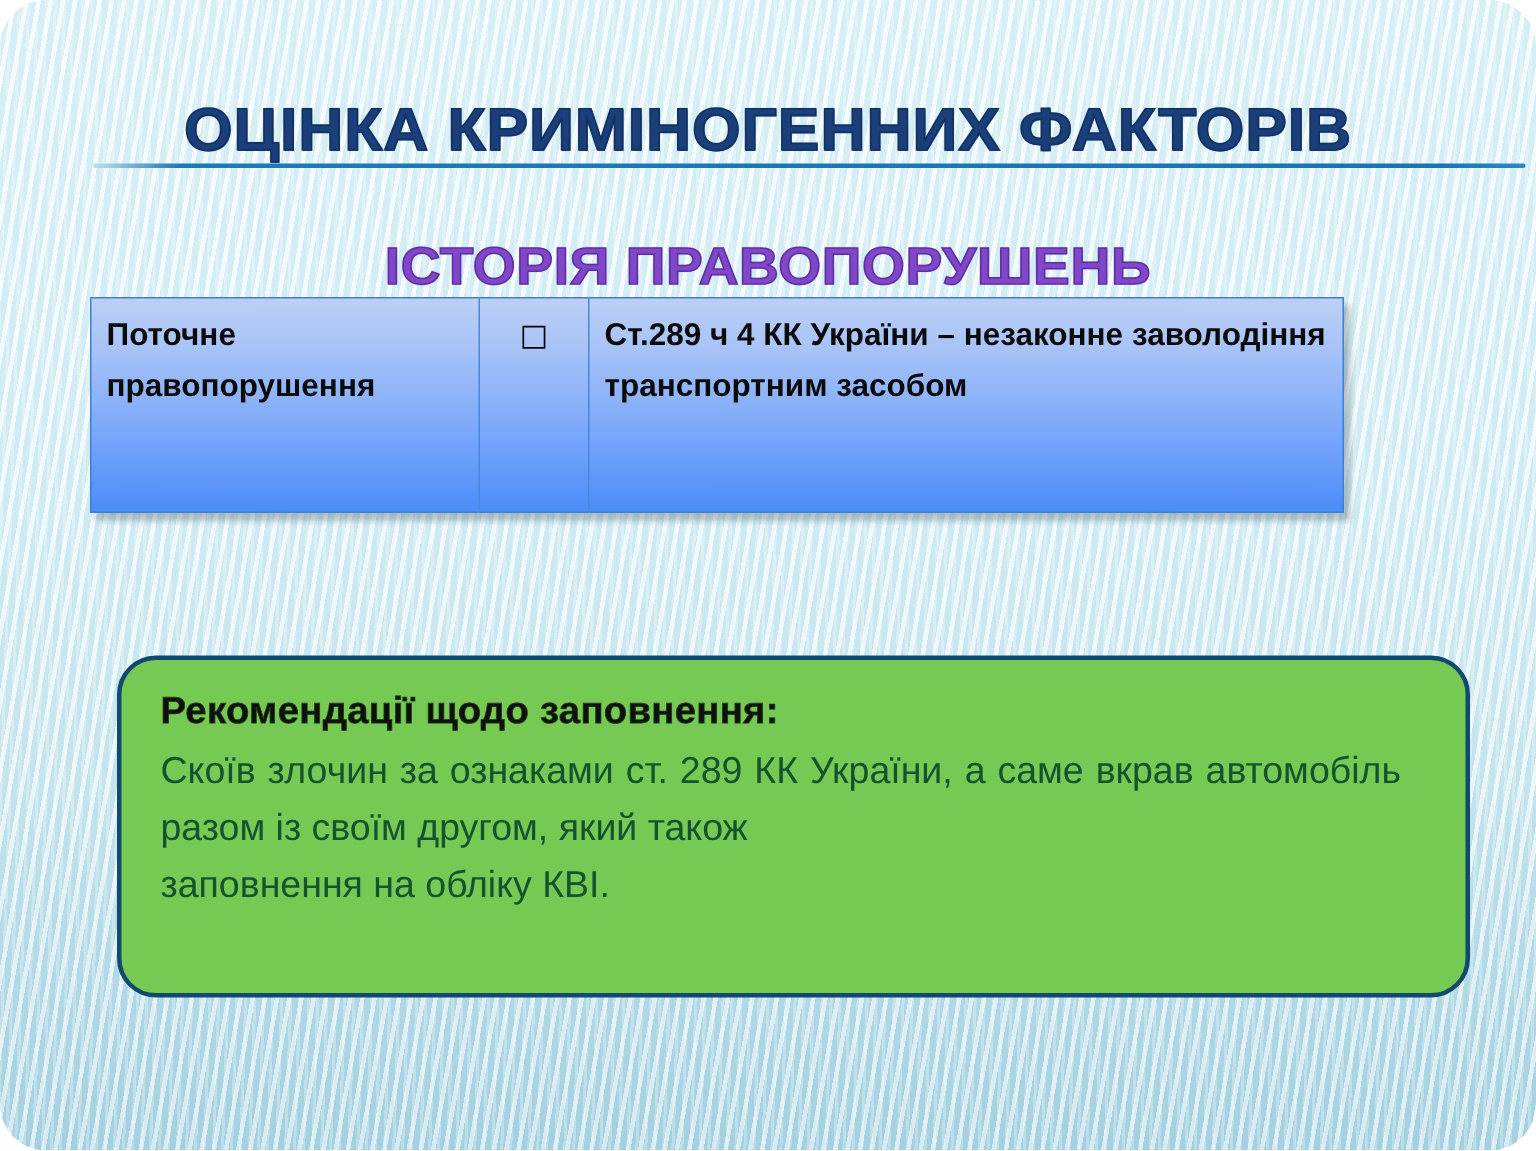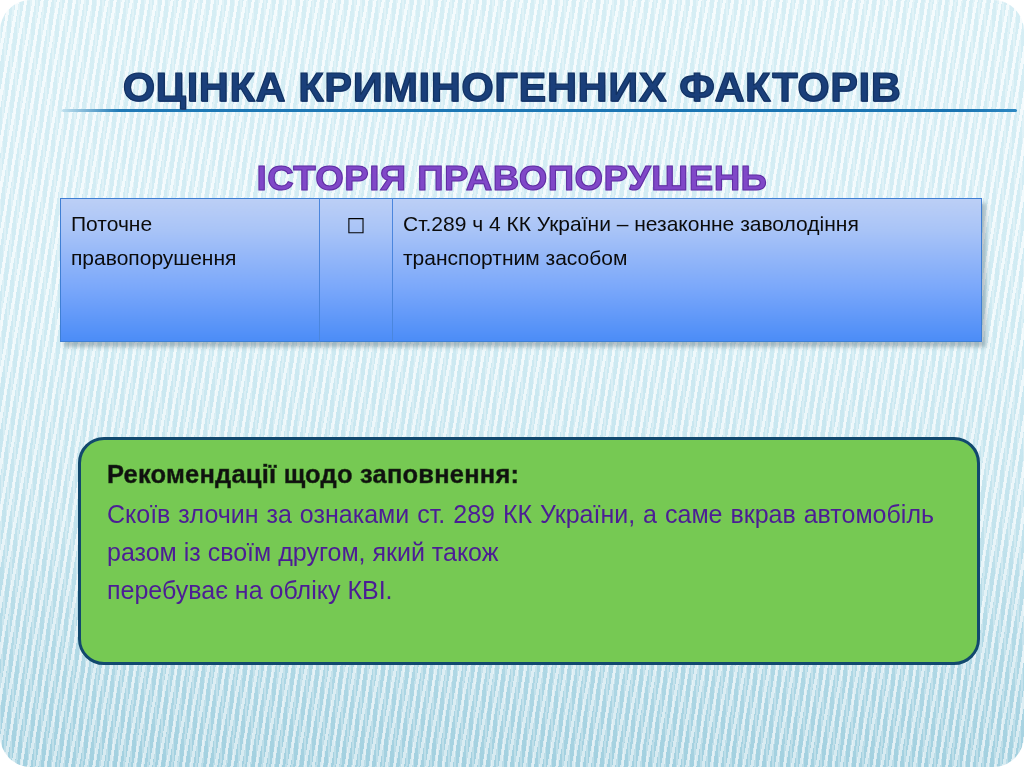--- a/index.html
+++ b/index.html
@@ -102,24 +102,25 @@
     -webkit-text-stroke: 1px #5f2ea3;
     text-shadow: 0 0 1px #7a3fc0;
     z-index: 5;
   }
 
   
   .table-wrap {
     position: absolute;
     left: 60px;
     top: 198px;
-    width: 922px;
+    width: 836px;
     height: 144px;
     box-shadow: 4px 5px 4px rgba(70,90,100,0.35);
     z-index: 6;
+    font-weight: bold;
   }
   .tbl {
     width: 100%;
     height: 100%;
     border-collapse: collapse;
     background: linear-gradient(to bottom, #bccff6 0%, #a9c4f7 22%, #7ba8fa 62%, #4b8cf7 100%);
     border: 1px solid #3f7fd4;
     table-layout: fixed;
   }
   .tbl td {
@@ -163,21 +164,21 @@
     color: #101010;
     letter-spacing: 0.2px;
     margin: 4px 0 6px 0;
     transform: scaleX(1.02);
     transform-origin: left center;
     -webkit-text-stroke: 0.5px #1f3f14;
   }
   .rec-body {
     font-family: "Liberation Sans", sans-serif;
     font-size: 25px;
-    color: #4c1d95;
+    color: #14532d;
     line-height: 1.52;
     text-align: justify;
     margin: 0;
   }
 </style>
 </head>
 <body>
 
 <div class="slide">
 
@@ -197,16 +198,16 @@
           </td>
           <td class="col-text">Ст.289 ч 4 КК України – незаконне заволодіння транспортним засобом</td>
         </tr>
       </tbody>
     </table>
   </div>
 
   <div class="rec-box">
     <div class="rec-heading">Рекомендації щодо заповнення:</div>
     <p class="rec-body">Скоїв злочин за ознаками ст. 289 КК України, а саме вкрав автомобіль разом із своїм другом, який також</p>
-    <p class="rec-body last-line">перебуває на обліку КВІ.</p>
+    <p class="rec-body last-line">заповнення на обліку КВІ.</p>
   </div>
 
 </div>
 
 </body></html>

